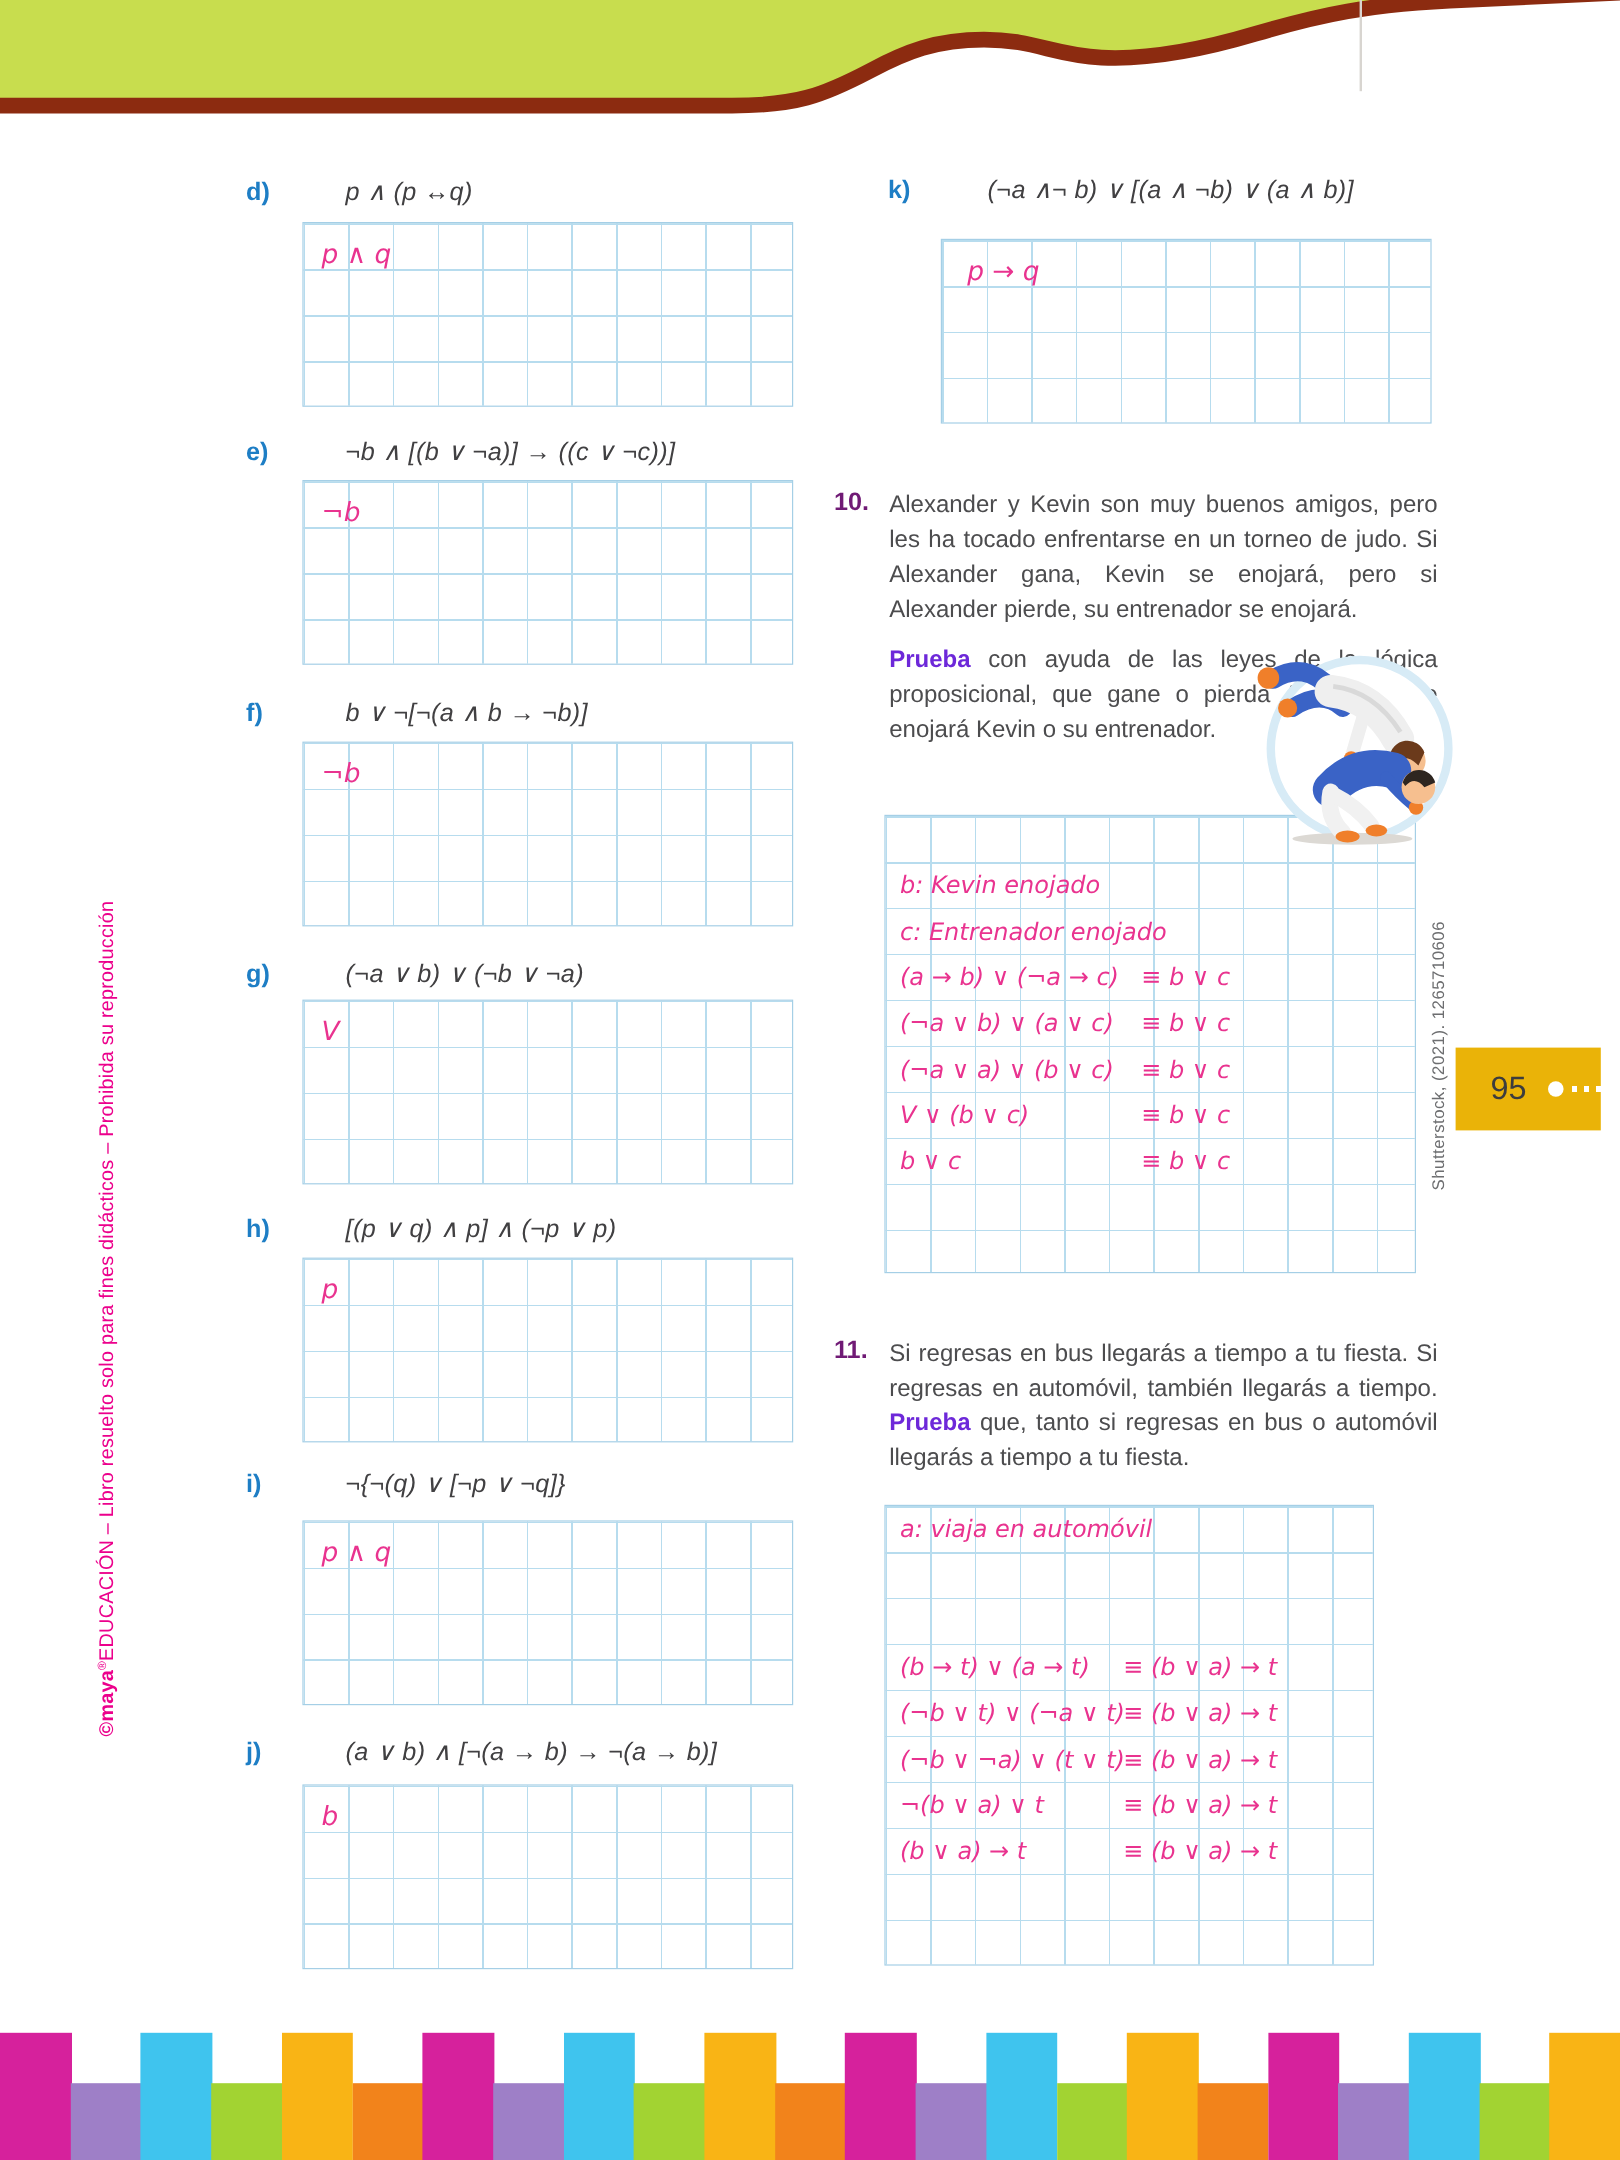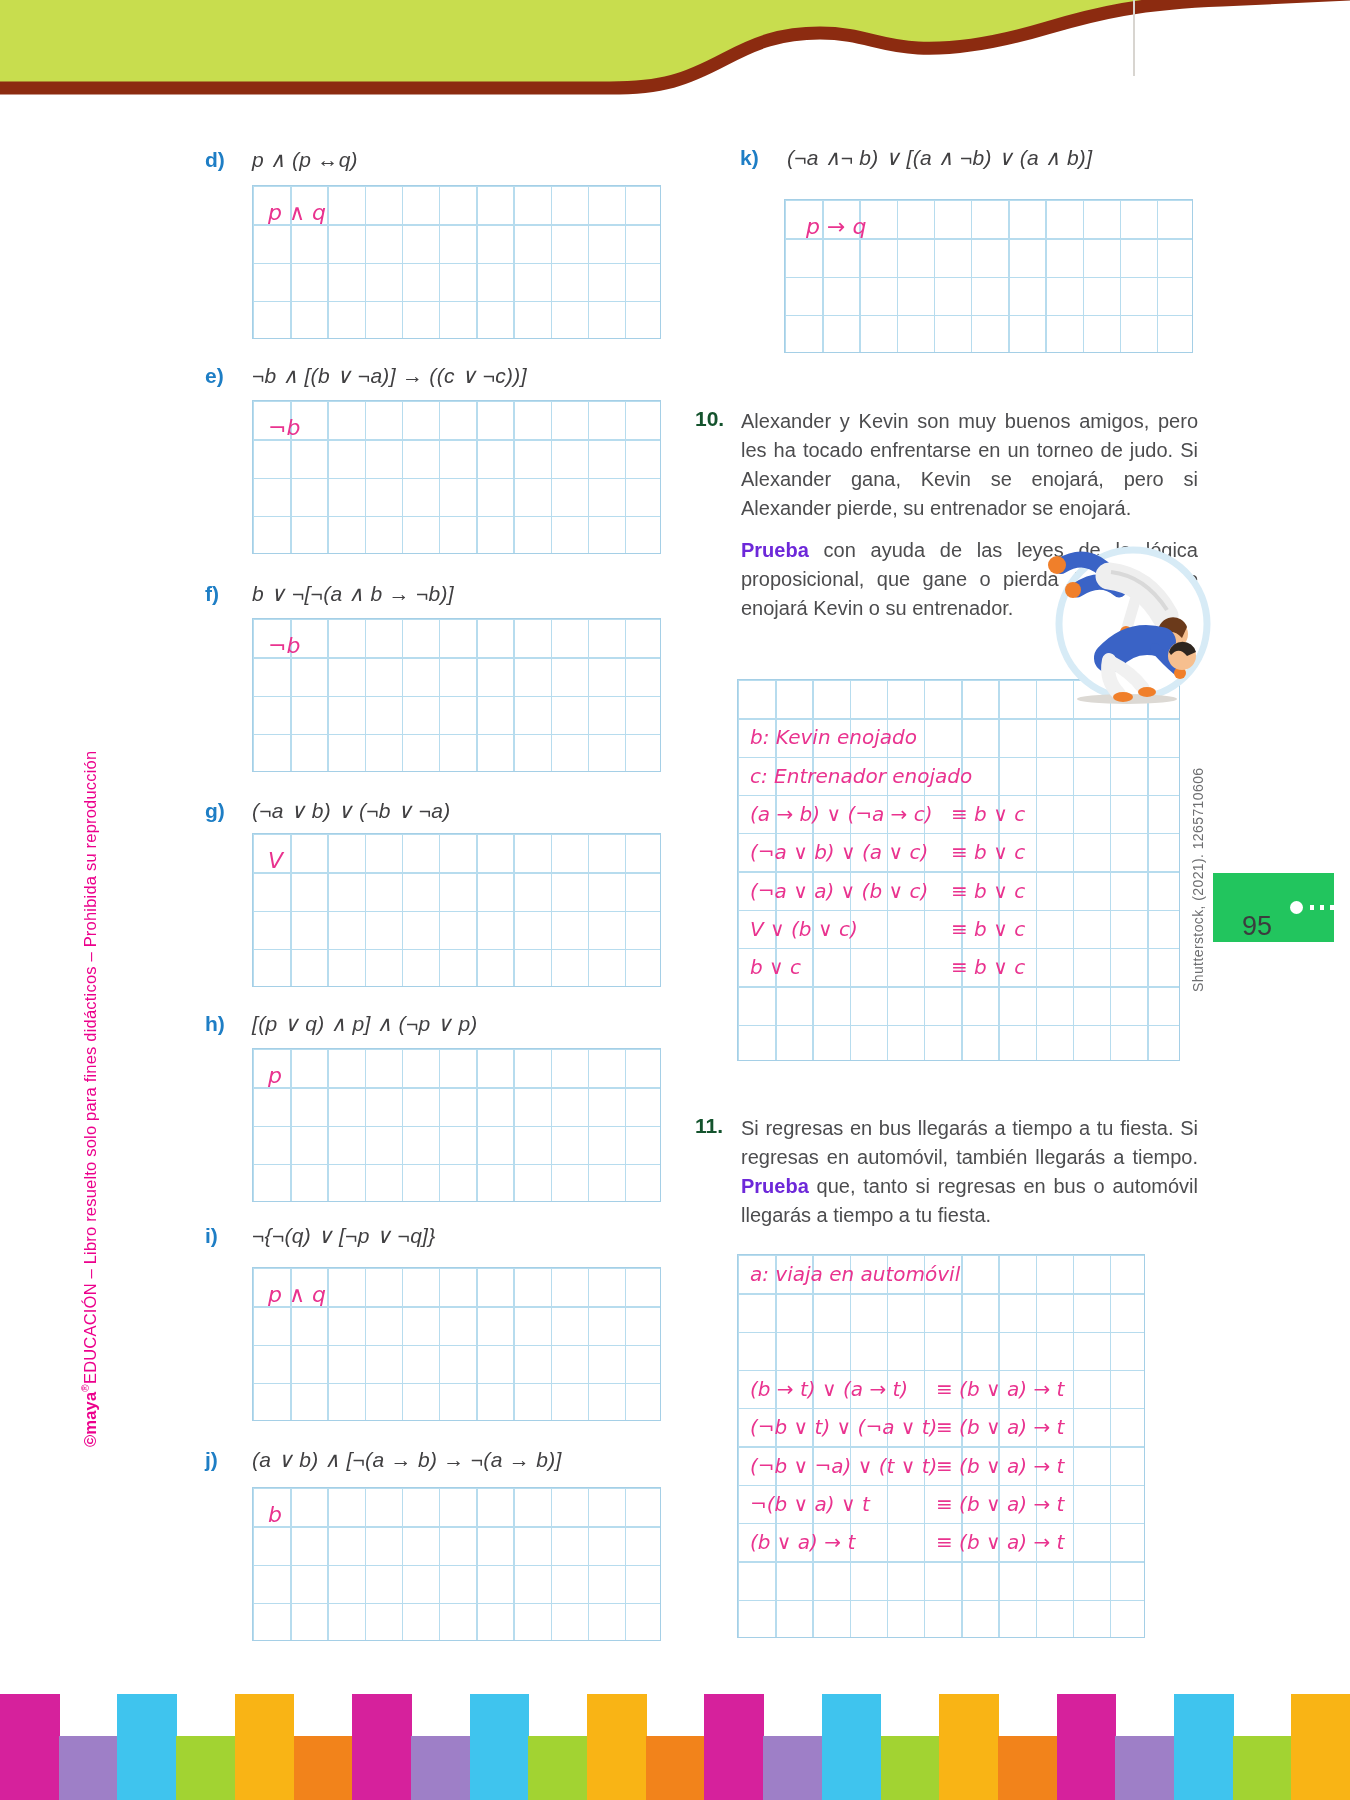--- a/index.html
+++ b/index.html
@@ -15,50 +15,50 @@
     position:absolute;left:80px;top:1447px;transform:rotate(-90deg);
     transform-origin:left top;white-space:nowrap;font-size:16.5px;
     color:#ec008c;letter-spacing:.2px;
   }
   #sidebar-copyright b{font-weight:bold;}
   #sidebar-copyright sup{font-size:10px;}
   
   .ex{position:absolute;left:205px;width:460px;}
   .ex-head{display:flex;align-items:baseline;font-size:21px;color:#414042;}
   .ex-label{width:47px;font-weight:bold;color:#1e7ec5;flex:none;}
-  .ex-formula{font-style:italic;letter-spacing:.3px;white-space:nowrap;}
+  .ex-formula{font-style:italic;letter-spacing:.3px;white-space:nowrap;margin-left:36px;}
   .grid{
     position:absolute;box-sizing:border-box;
     border:1.6px solid #a5cfe6;
     background-image:
       repeating-linear-gradient(to right,#b7dcee 0,#b7dcee 1.3px,transparent 1.3px,transparent 37.2px),
       repeating-linear-gradient(to bottom,#b7dcee 0,#b7dcee 1.3px,transparent 1.3px,transparent 38.3px);
   }
   .ans-grid{left:47px;width:409px;height:154px;}
   .hand{color:#e9338f;font-style:italic;font-family:"DejaVu Sans",sans-serif;}
   .ex-answer{position:absolute;left:15px;top:14px;font-size:22px;}
   
   .prob{position:absolute;left:695px;width:503px;}
-  .prob-num{position:absolute;left:0;top:0;font-weight:bold;font-size:21px;color:#14532d;}
+  .prob-num{position:absolute;left:0;top:0;font-weight:bold;font-size:21px;color:#701a75;}
   .prob-text{margin-left:46px;font-size:20px;line-height:29px;color:#4c4c4e;text-align:justify;}
   .prob-text p{margin:0 0 13px 0;}
   .prob-text b{color:#6d28d9;}
   .work-grid .row{position:absolute;left:0;width:100%;height:38.3px;font-size:20px;line-height:38px;white-space:nowrap;}
   .row .wl{position:absolute;left:12px;}
   .g10 .wr{position:absolute;left:213px;}
   .g11 .wr{position:absolute;left:198px;}
   
   #credit{
     position:absolute;left:1190px;top:992px;transform:rotate(-90deg);
     transform-origin:left top;white-space:nowrap;font-size:14px;color:#6d6e70;
     letter-spacing:.4px;
   }
   #page-badge{
     position:absolute;left:1213px;top:873px;width:121px;height:69px;
-    background:#22c55e;display:flex;align-items:flex-end;
+    background:#eab308;display:flex;align-items:center;
   }
   #page-number{font-size:27px;color:#3c3c3e;margin-left:29px;}
   #badge-dot{position:absolute;left:77px;top:28px;width:13px;height:13px;border-radius:50%;background:#ffffff;}
   #badge-dots{position:absolute;left:97px;top:32px;width:40px;height:5px;
     background:repeating-linear-gradient(to right,#ffffff 0,#ffffff 4px,transparent 4px,transparent 10px);}
   
   #judo{position:absolute;left:1015px;top:542px;}
   
   #footer-bars{position:absolute;left:0;bottom:0;width:1350px;height:110px;}
   .bar{position:absolute;bottom:0;width:59.5px;}

